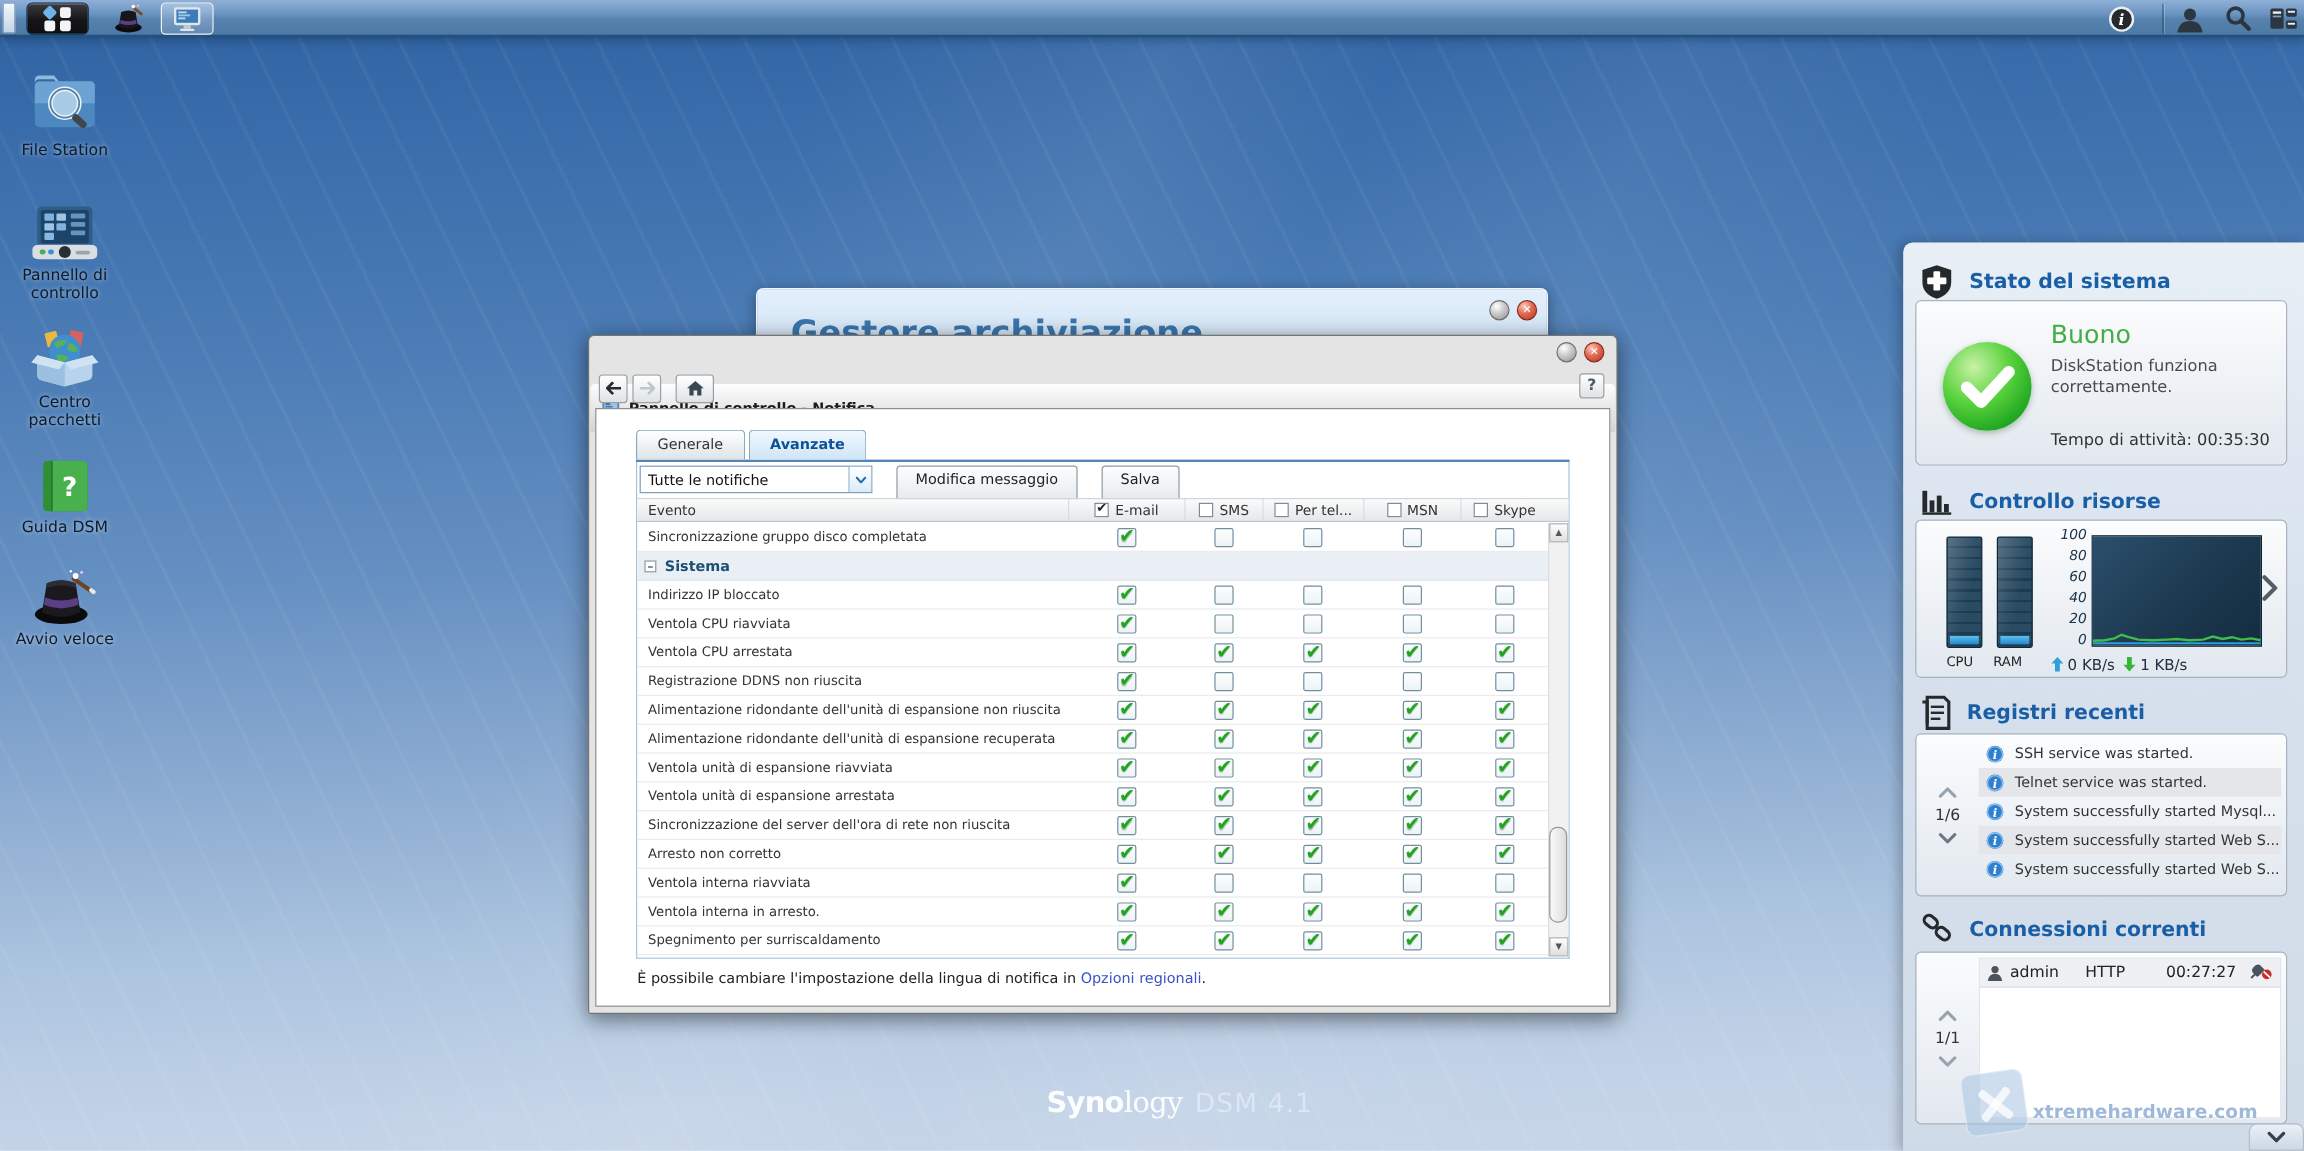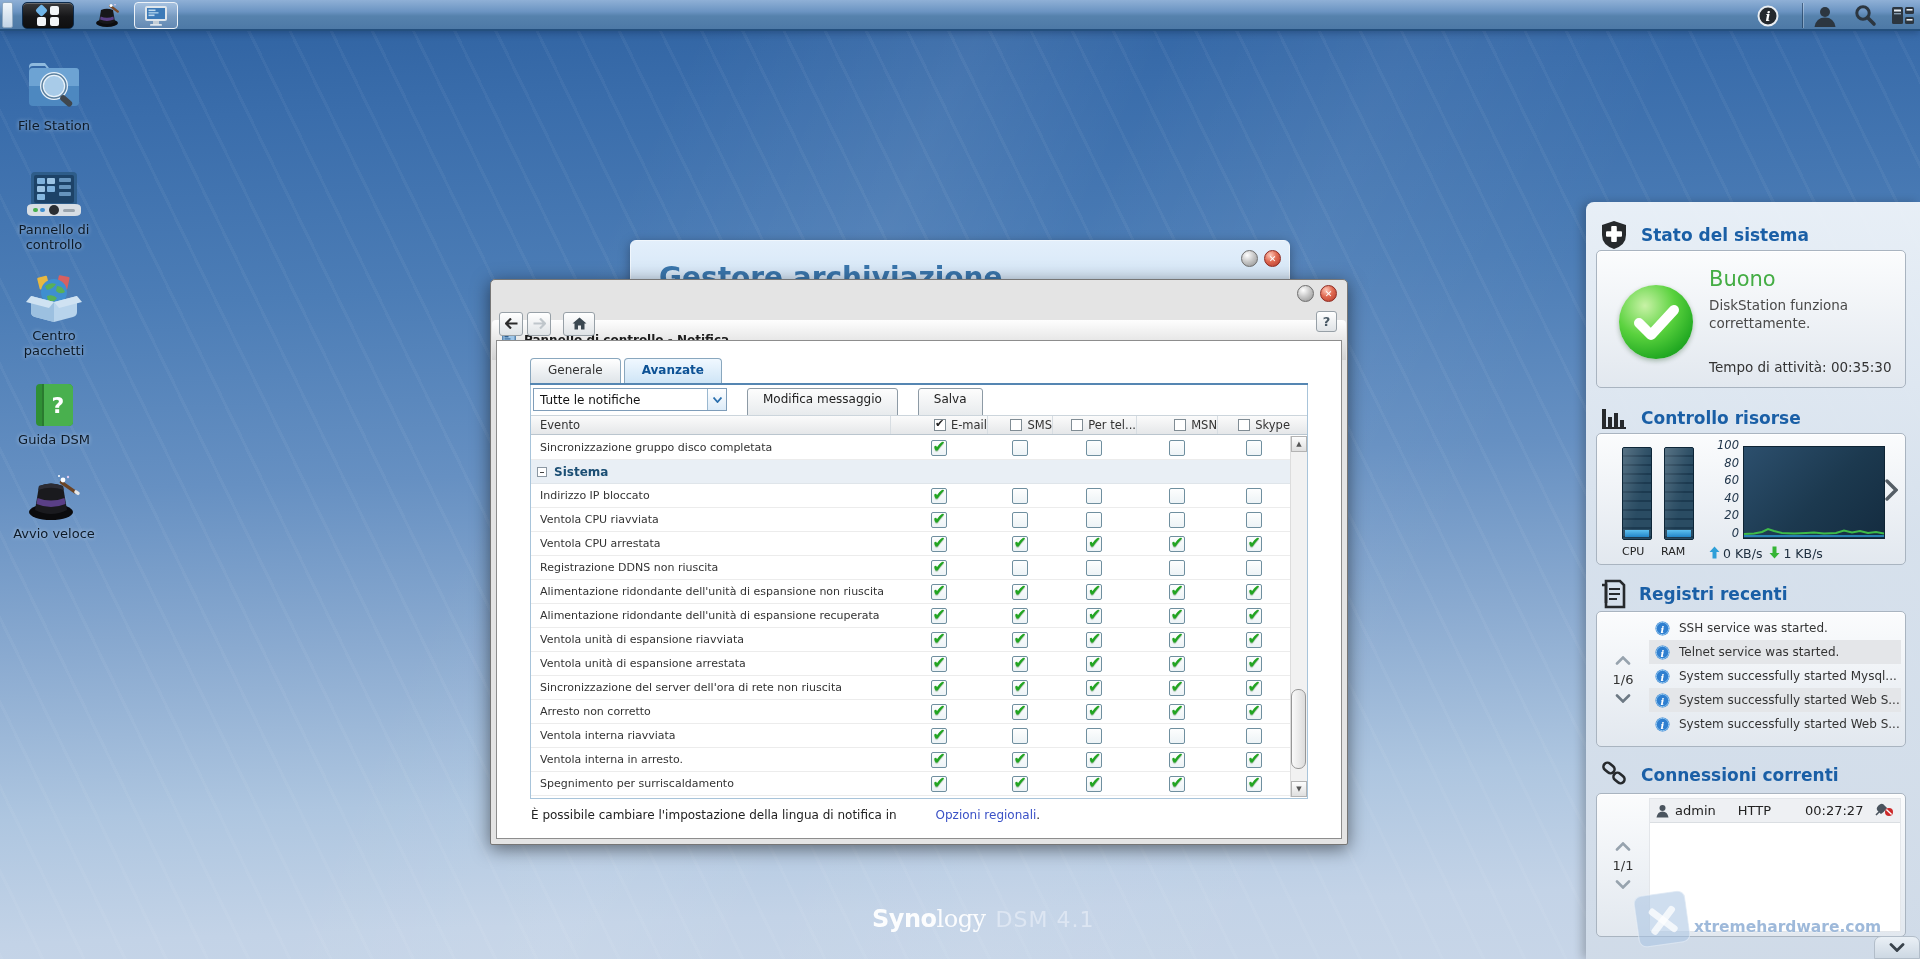--- a/index.html
+++ b/index.html
@@ -41,40 +41,40 @@
 .tab.active { background:linear-gradient(180deg,#f0f8ff,#cfe5f6); color:#0d5295; font-weight:bold; }
 .tabline { position:absolute; left:33px; right:33px; top:42px; height:2px; background:#5586b2; }
 .panel { position:absolute; left:33px; right:33px; top:44px; height:414px; border:1px solid #a8c4da; border-top:none; background:#fff; }
 .panel-toolbar { position:absolute; left:0; right:12px; top:0; height:30px; padding:3px 2px; display:flex; gap:20px; }
 .dd { width:194px; height:23px; border:1px solid #7f9db9; background:#fff; font-size:12px; color:#111; position:relative; }
 .dd .txt { padding:4px 6px; }
 .dd .dbtn { position:absolute; right:0; top:0; bottom:0; width:19px; background:linear-gradient(180deg,#fff,#dcebf8); border-left:1px solid #9ab8d0; display:flex; align-items:center; justify-content:center; }
 .btn2 { height:35px; padding:0 15px; border:1px solid #8d9aa5; border-radius:3px; background:linear-gradient(180deg,#fdfdfd,#e2e6e9); font-size:12px; color:#222; line-height:21px; }
 .thead { position:absolute; left:0; right:0; top:30px; height:20px; display:flex; background:linear-gradient(180deg,#fbfbfb,#e5e7e9); border-top:1px solid #ccd5dc; border-bottom:1px solid #bac5ce; font-size:11.5px; color:#333; }
 .thead .hev { flex:1; padding-left:9px; line-height:18px; }
-.hch { display:flex; align-items:center; justify-content:flex-end; gap:5px; border-left:1px solid #d7dde2; }
+.hch { display:flex; align-items:center; justify-content:center; gap:5px; border-left:1px solid #d7dde2; }
 .c0{width:97px}.c1{width:65px}.c2{width:84px}.c3{width:81px}.c4{width:73px}
 .hsp { width:17px; }
 .rows { position:absolute; left:0; right:17px; top:51px; bottom:1px; overflow:hidden; }
 .row { height:24px; display:flex; align-items:center; border-bottom:1px solid #ececec; font-size:11px; color:#333; }
 .row .lbl { flex:1; padding-left:9px; white-space:nowrap; overflow:hidden; }
 .ccell { display:flex; justify-content:center; }
 .grp { height:24px; background:#e9eff5; border-bottom:1px solid #dfe5ea; display:flex; align-items:center; padding-left:6px; gap:7px; font-size:12px; font-weight:bold; color:#1c4f74; }
 .minus { width:10px; height:10px; border:1px solid #8b97a2; background:#fff; position:relative; }
 .minus::after { content:""; position:absolute; left:2px; right:2px; top:4px; height:1px; background:#444; }
 .cb { width:16px; height:16px; border:1px solid #6f8f9f; border-radius:2px; background:linear-gradient(180deg,#fdfefe,#edf3f6); position:relative; }
 .cb.on::after { content:"✔"; position:absolute; left:1px; top:-4px; font-size:16px; font-weight:bold; color:#21a521; text-shadow:0 1px 1px rgba(0,80,0,.4); }
 .hcb { width:12px; height:12px; border:1px solid #808c94; background:#fff; position:relative; }
 .hcb.on::after { content:"✔"; position:absolute; left:0; top:-3px; font-size:11px; color:#222; }
 .sb { position:absolute; right:0; top:51px; bottom:1px; width:17px; background:#f1f1f1; border-left:1px solid #dcdcdc; }
 .sb .ar { position:absolute; left:0; right:0; height:16px; background:linear-gradient(180deg,#fdfdfd,#dfdfdf); border:1px solid #b3b3b3; color:#555; font-size:7px; text-align:center; line-height:14px; }
 .sb .up { top:0; } .sb .dn { bottom:0; }
 .sb .thumb { position:absolute; left:0px; width:15px; top:253px; height:80px; background:linear-gradient(90deg,#fafafa,#dcdcdc); border:1px solid #979797; border-radius:7px; }
 .pfoot { position:absolute; left:34px; top:467px; font-size:12px; color:#222; }
-.pfoot .lnk { color:#3a51c6;margin-left:35px; }
+.pfoot .lnk { color:#3a51c6; }
 
 #sidebar { position:absolute; left:1586px; top:202px; width:334px; height:757px; background:linear-gradient(180deg,rgba(240,245,250,.95),rgba(219,228,238,.95) 45%,rgba(208,219,232,.95)); border-radius:8px 0 0 0; box-shadow:-4px 0 10px rgba(0,0,0,.22); }
 .whead { position:absolute; left:14px; display:flex; align-items:center; gap:13px; }
 .whead .wt { font-size:17px; font-weight:bold; color:#1a5fa6; }
 .card { position:absolute; left:10px; width:310px; border:1px solid #a9b4c0; border-radius:5px; background:linear-gradient(180deg,#fbfcfd,#e2e8ef); box-shadow:inset 0 1px 0 #fff; }
 #card-status { top:48px; height:138px; }
 #card-res { top:231px; height:132px; }
 #card-logs { top:409px; height:136px; }
 #card-conn { top:591px; height:144px; }
 #st-orb { position:absolute; left:22px; top:34px; width:74px; height:74px; border-radius:50%; background:radial-gradient(circle at 35% 28%,#c8f2a6,#5ad23e 42%,#22a922 75%,#168816); box-shadow:0 2px 5px rgba(0,60,0,.3); }
@@ -85,21 +85,21 @@
 .meter .segs { position:absolute; inset:0; background:repeating-linear-gradient(180deg,#2a4c63 0 7px,#1c3a50 7px 9px); }
 .meter .gloss { position:absolute; inset:0; background:linear-gradient(105deg,rgba(255,255,255,.22),rgba(255,255,255,.04) 45%,transparent 60%); }
 .meter .fill { position:absolute; left:2px; right:2px; bottom:2px; height:7px; background:linear-gradient(180deg,#5cc0f0,#2386c8); }
 #m-cpu { left:25px; } #m-ram { left:67px; }
 .mlab { position:absolute; top:111px; font-size:11px; color:#222; }
 #lab-cpu { left:25px; } #lab-ram { left:64px; }
 #ticks { position:absolute; left:100px; top:6px; width:42px; height:104px; }
 #ticks span { position:absolute; right:0; font-size:11.5px; color:#20354a;font-style:italic; }
 #plot { position:absolute; left:146px; top:12px; width:142px; height:93px; border:1px solid #0e2434; background:linear-gradient(135deg,#2c4f6d,#1c394f 55%,#142c40); }
 #res-arrow { position:absolute; left:288px; top:45px; }
-#net { position:absolute; left:112px; top:112px; display:flex; align-items:flex-start; gap:3px; font-size:12.5px; color:#203040; }
+#net { position:absolute; left:112px; top:112px; display:flex; align-items:center; gap:3px; font-size:12.5px; color:#203040; }
 .pager { position:absolute; left:0; top:0; bottom:0; width:52px; display:flex; flex-direction:column; align-items:center; justify-content:center; gap:7px; }
 .pager .pg { font-size:13px; color:#333; }
 .loglist { position:absolute; left:52px; top:4px; right:4px; }
 .logrow { height:24px; display:flex; align-items:center; gap:9px; font-size:12px; color:#333; padding-left:6px; white-space:nowrap; overflow:hidden; }
 .logrow svg { flex:0 0 auto; }
 .logrow.alt { background:#e4e6e9; }
 #connlist { position:absolute; left:52px; top:4px; right:4px; bottom:4px; background:#fff; border:1px solid #e3e6ea; }
 #connrow { height:24px; display:flex; align-items:center; font-size:13px; color:#222; background:#eef0f3; border-bottom:1px solid #dadee2; padding:0 6px; }
 #connrow .cu { margin-left:6px; } #connrow .cp { margin-left:22px; } #connrow .ct { margin-left:34px; }
 #connrow .kick { margin-left:auto; }

